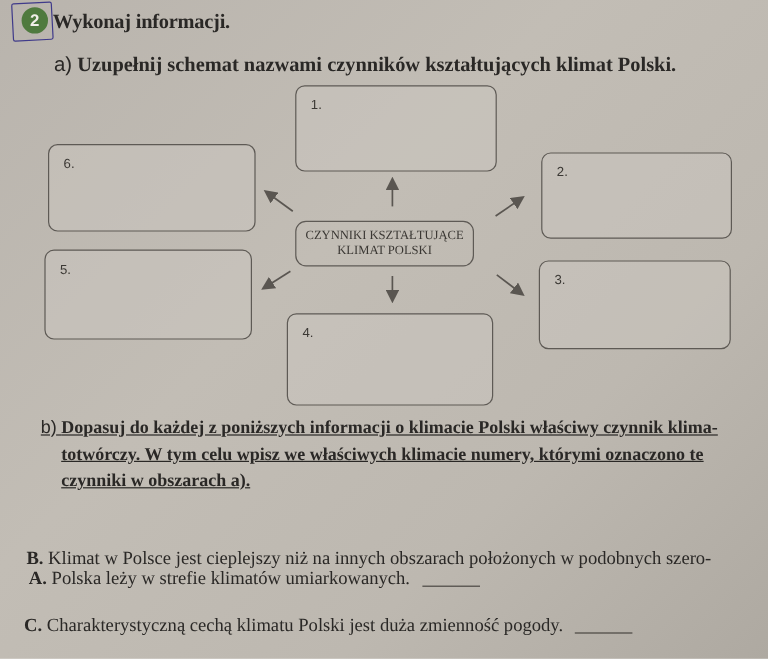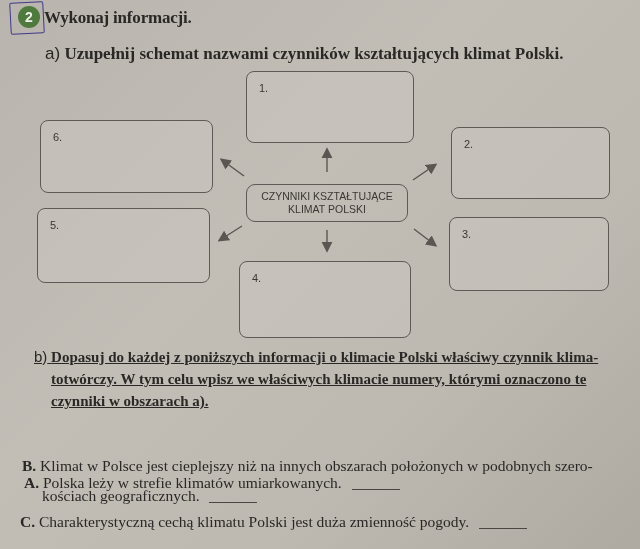--- a/index.html
+++ b/index.html
@@ -20,22 +20,22 @@
       border-radius:2px; transform:rotate(-3deg);
     }
     .ex-title { left:44px; top:8px; font-size:17px; font-weight:bold; letter-spacing:-0.2px; }
     .sub-a { left:45px; top:44px; font-size:17px; font-weight:bold; }
     .sub-a .letter { font-family:"Liberation Sans", sans-serif; font-weight:normal; }
     .box {
       border:1.3px solid #5e5a55; border-radius:8px; background:rgba(205,200,192,0.45);
     }
     .box .num { position:absolute; left:12px; top:10px; font-family:"Liberation Sans", sans-serif; font-size:11px; color:#3b3834; }
     .center-box {
-      left:246px; top:184px; width:162px; height:38px; border:1.3px solid #5e5a55;
-      border-radius:9px; text-align:center; font-family:Liberation Sans, sans-serif;
+      left:246px; top:184px; width:149px; height:38px; border:1.3px solid #5e5a55;
+      border-radius:9px; text-align:center; font-family:Liberation Serif, serif;
       font-size:10.5px; line-height:13px; color:#3a3733; padding-top:5px; box-sizing:border-box;
     }
     svg.arrows { position:absolute; left:0; top:0; }
     .sub-b { left:34px; top:346px; width:570px; font-size:15px; font-weight:bold; line-height:22px;text-decoration:underline; }
     .sub-b .letter { font-family:"Liberation Sans", sans-serif; font-weight:normal; }
     .item { font-size:15.5px; line-height:20px; }
     .item .lbl { font-weight:bold; }
     .blank { display:inline-block; width:48px; border-bottom:1px solid #4a4642; margin-left:6px; vertical-align:-2px; }
   </style>
 </head>
@@ -101,23 +101,19 @@
   <span class="lbl">A.</span>
   <span>Polska leży w strefie klimatów umiarkowanych.</span>
   <span class="blank"></span>
 </div>
 
 <div class="abs item" style="left:22px;top:456px;width:600px;">
   <div>
     <span class="lbl">B.</span>
     <span>Klimat w Polsce jest cieplejszy niż na innych obszarach położonych w podobnych szero-</span>
   </div>
-  <div style="padding-left:20px;margin-top:10px;">
-    <span>kościach geograficznych.</span>
-    <span class="blank"></span>
-  </div>
 </div>
 
 <div class="abs item" style="left:20px;top:512px;">
   <span class="lbl">C.</span>
   <span>Charakterystyczną cechą klimatu Polski jest duża zmienność pogody.</span>
   <span class="blank"></span>
 </div>
 
 </body></html>

